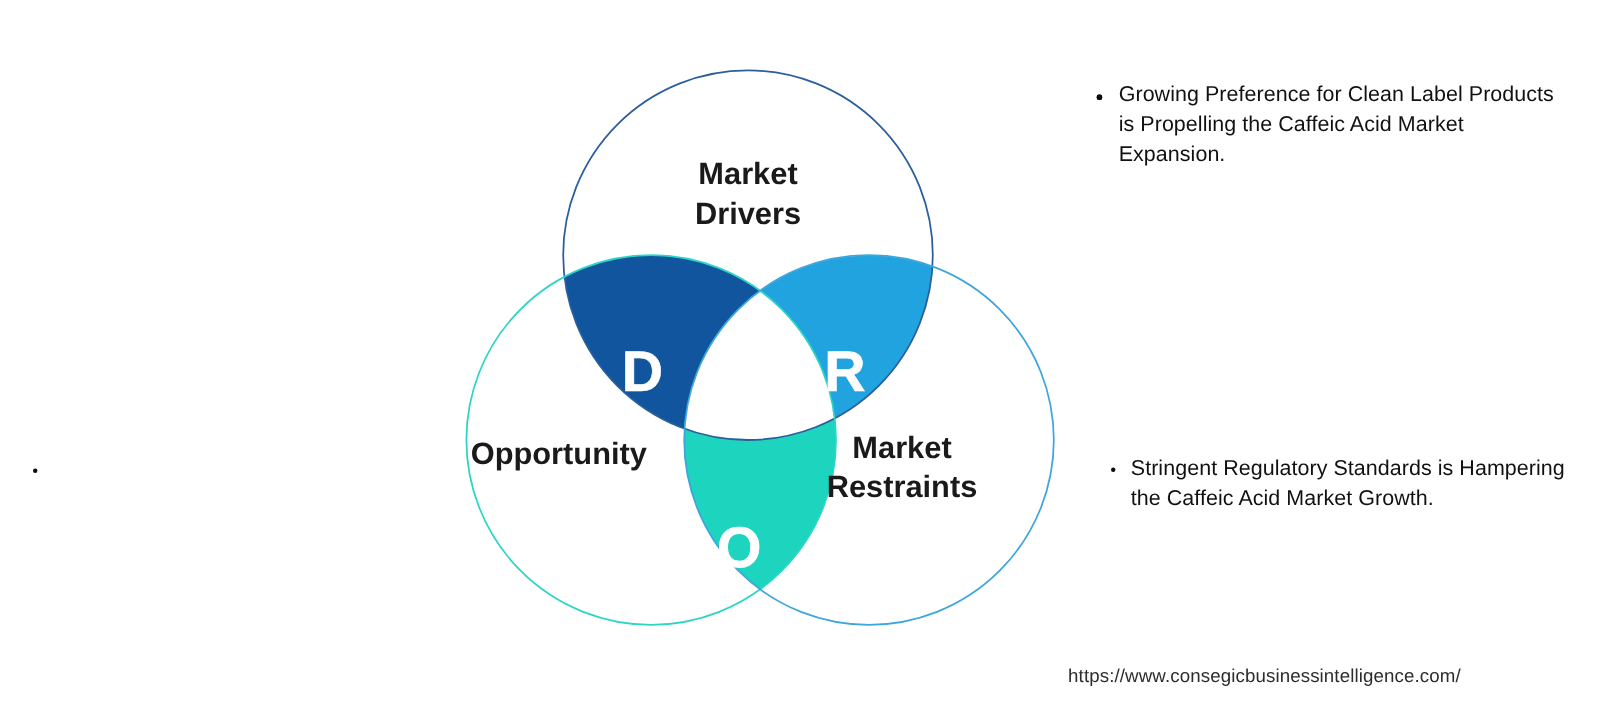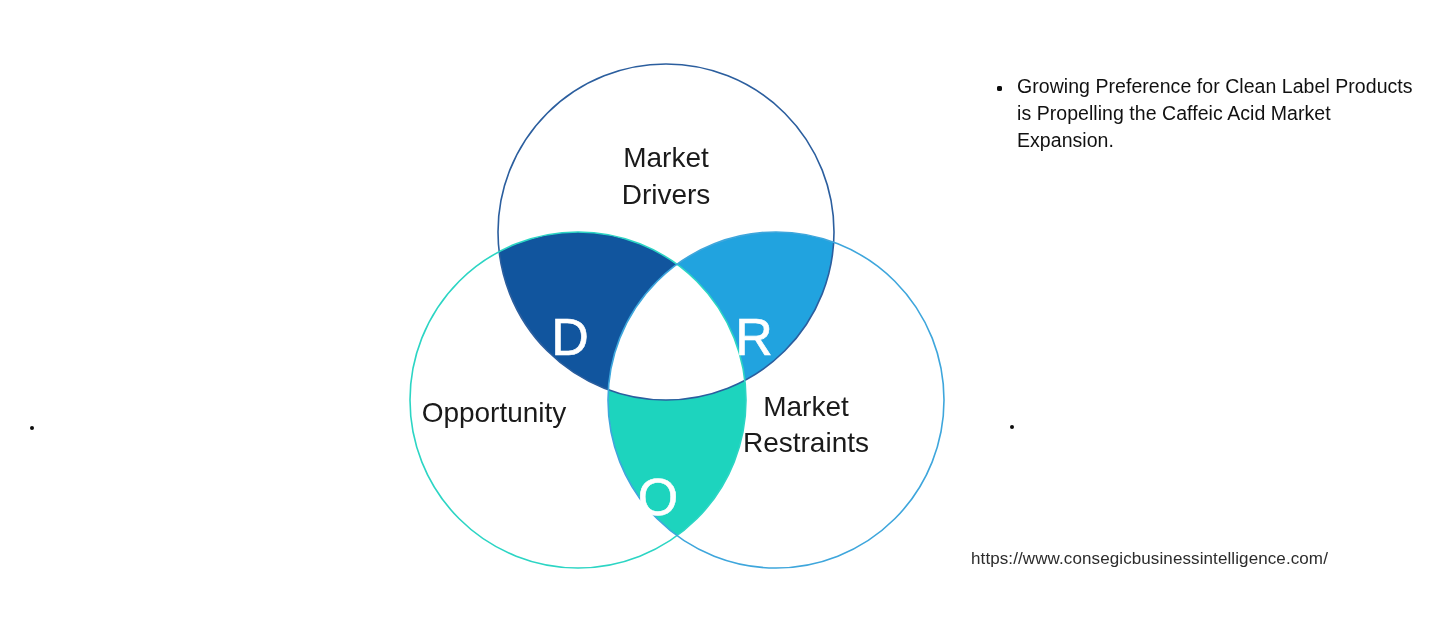--- a/index.html
+++ b/index.html
@@ -16,24 +16,25 @@
     position: relative;
     width: 1453px;
     height: 643px;
     background: #ffffff;
     overflow: hidden;
   }
 
   
   #venn-wrap {
     position: absolute;
-    left: 356px;
+    left: 370px;
     top: 40px;
     width: 620px;
     height: 540px;
+    font-weight: bold;
   }
   #venn-svg { display: block; width: 620px; height: 540px; }
 
   .venn-outline-label {
     font-family: "Liberation Sans", sans-serif;
     font-size: 28px;
     fill: #1a1a1a;
     text-anchor: middle;
   }
   .venn-letter {
@@ -77,21 +78,21 @@
   #callout-restraints { left: 1008px; top: 413px; width: 420px; }
   #callout-opportunity { left: 28px;  top: 414px; width: 345px; }
 
   #callout-drivers .bullet-item { padding-left: 24px; }
   #callout-drivers .bullet-dot { left: 4px; top: 13px; width: 4.5px; height: 4.5px; }
 
   
   #source-url {
     position: absolute;
     left: 971px;
-    top: 548px;
+    top: 604px;
     font-size: 17px;
     line-height: 22px;
     color: #2c2c2c;
     letter-spacing: 0.1px;
     white-space: nowrap;
   }
 </style>
 </head>
 <body>
 
@@ -165,20 +166,21 @@
         <span class="bullet-dot"></span>
         <span>Growing Preference for Clean Label Products is Propelling the Caffeic Acid Market Expansion.</span>
       </li>
     </ul>
   </div>
 
   <div class="callout" id="callout-restraints">
     <ul class="bullet-list">
       <li class="bullet-item">
         <span class="bullet-dot"></span>
+        <span>Stringent Regulatory Standards is Hampering the Caffeic Acid Market Growth.</span>
       </li>
     </ul>
   </div>
 
   <div class="callout" id="callout-opportunity">
     <ul class="bullet-list">
       <li class="bullet-item">
         <span class="bullet-dot"></span>
       </li>
     </ul>

